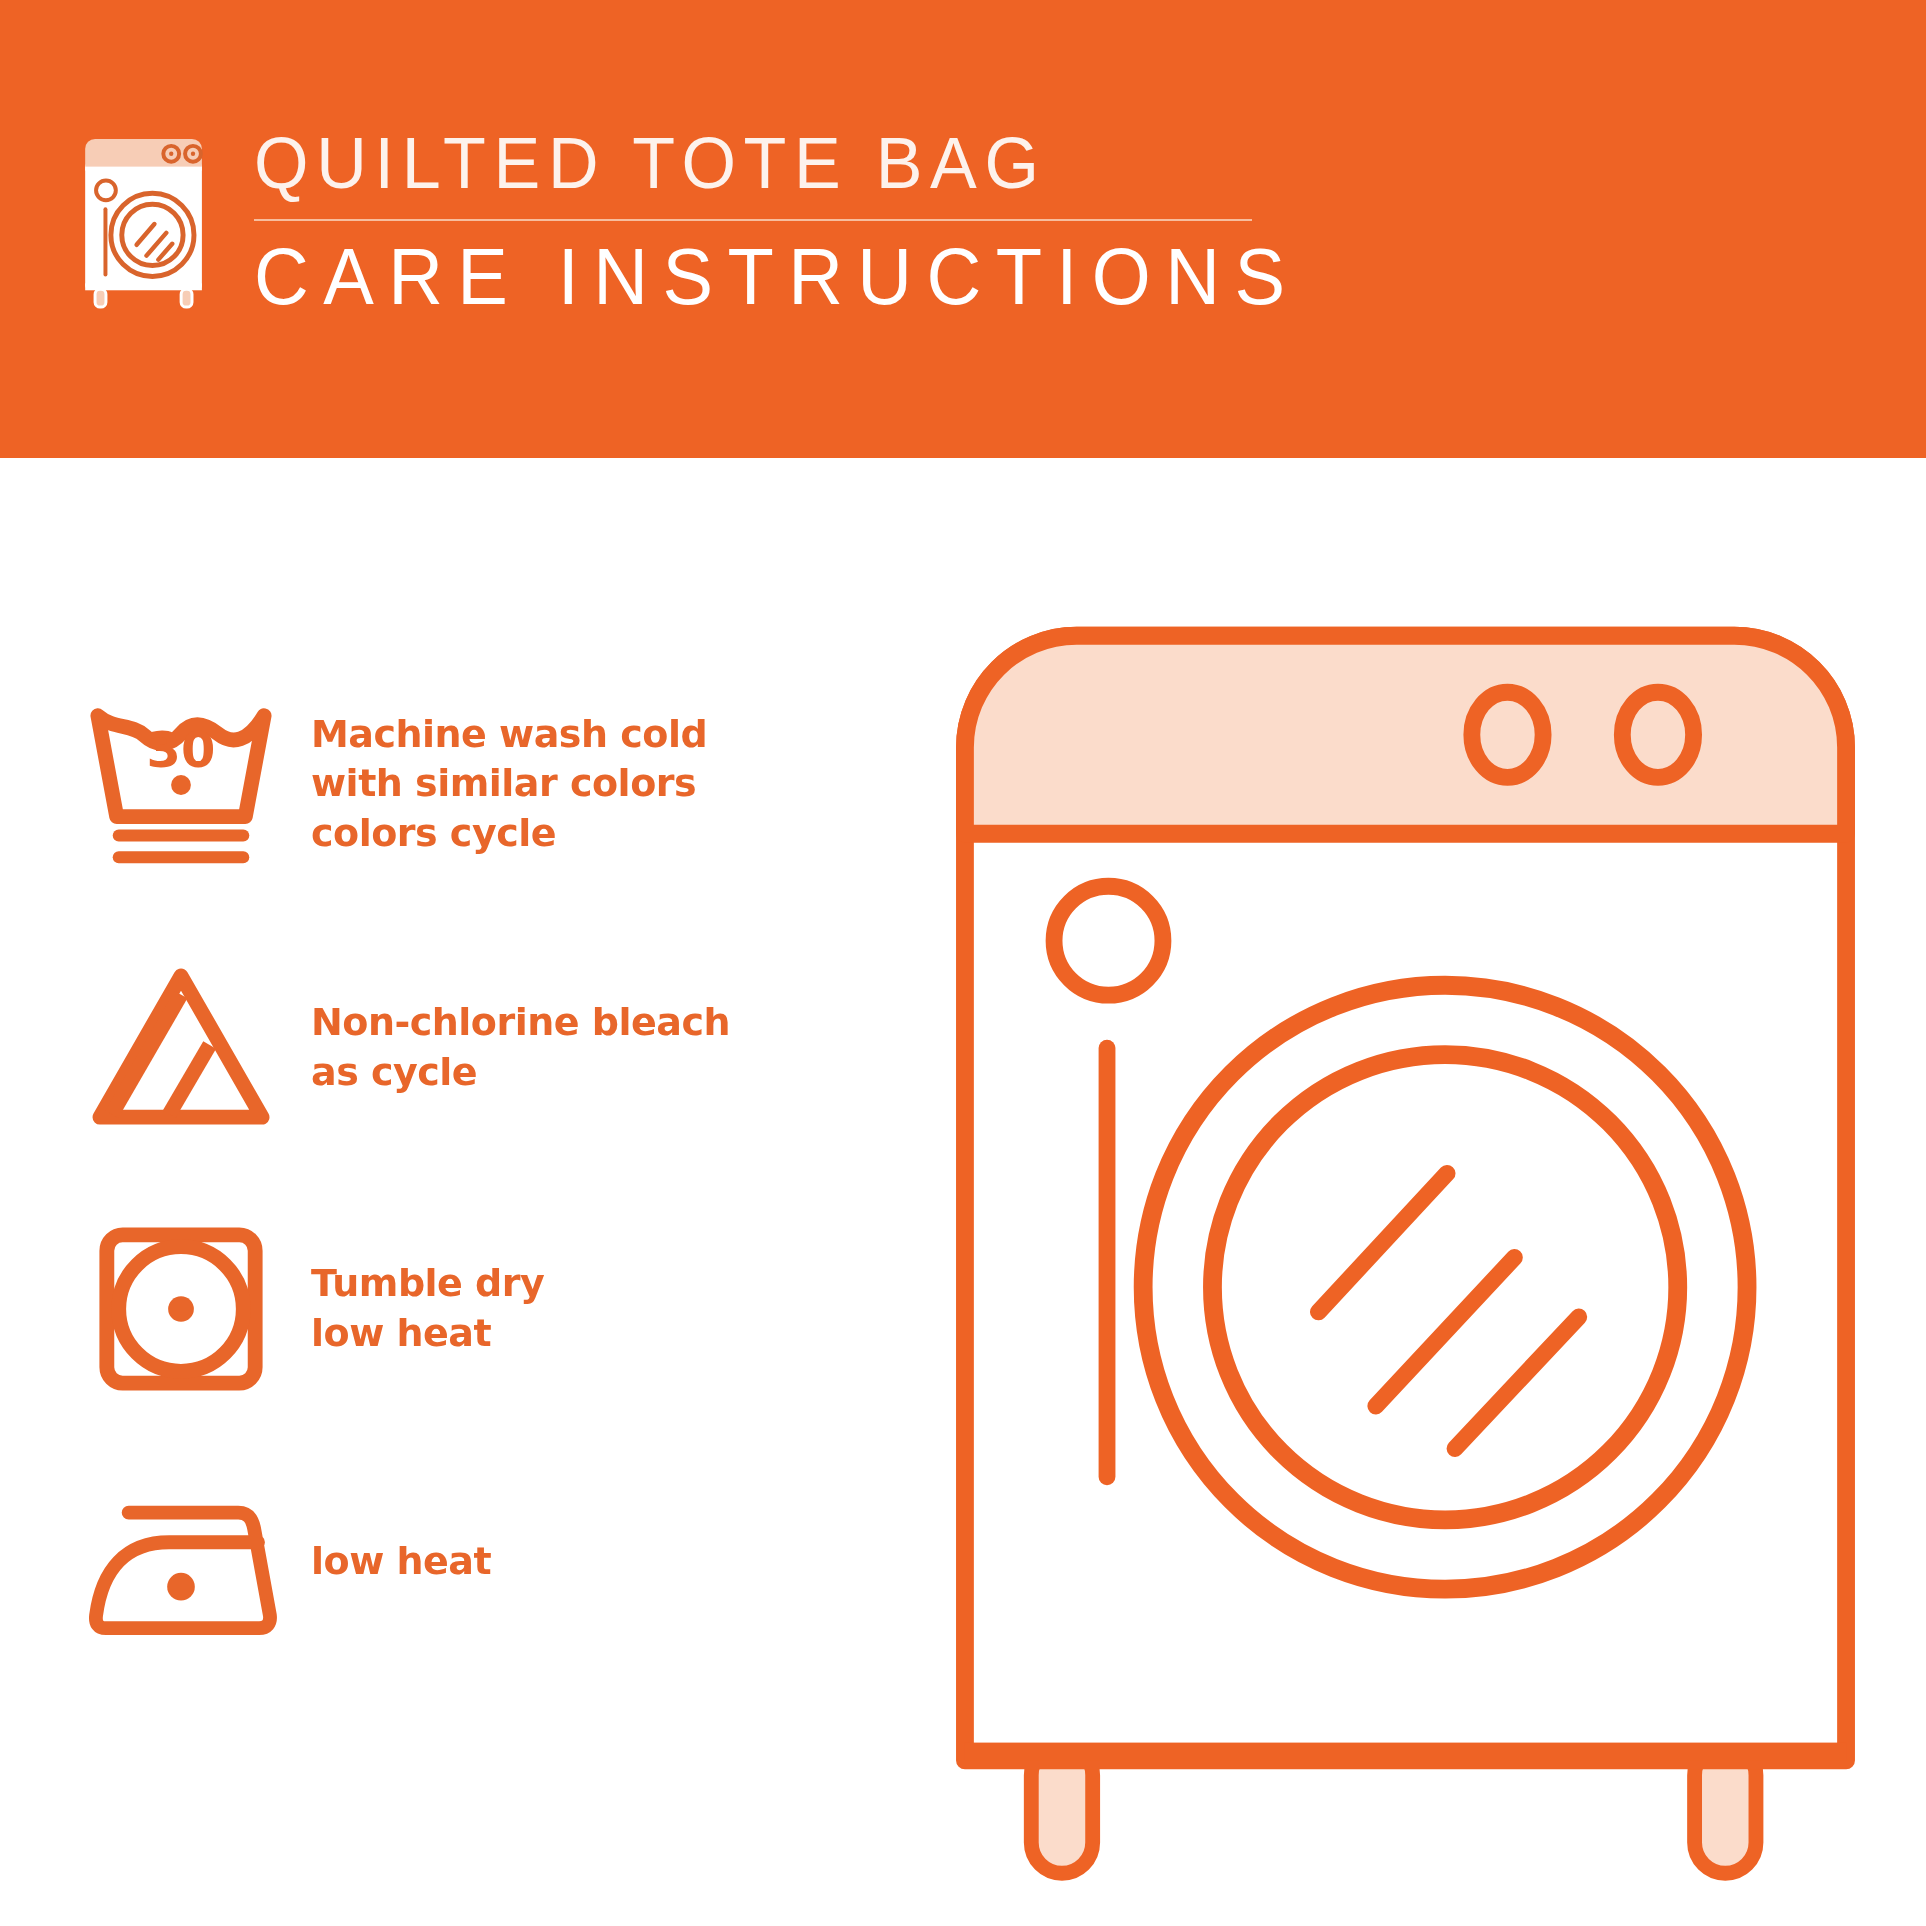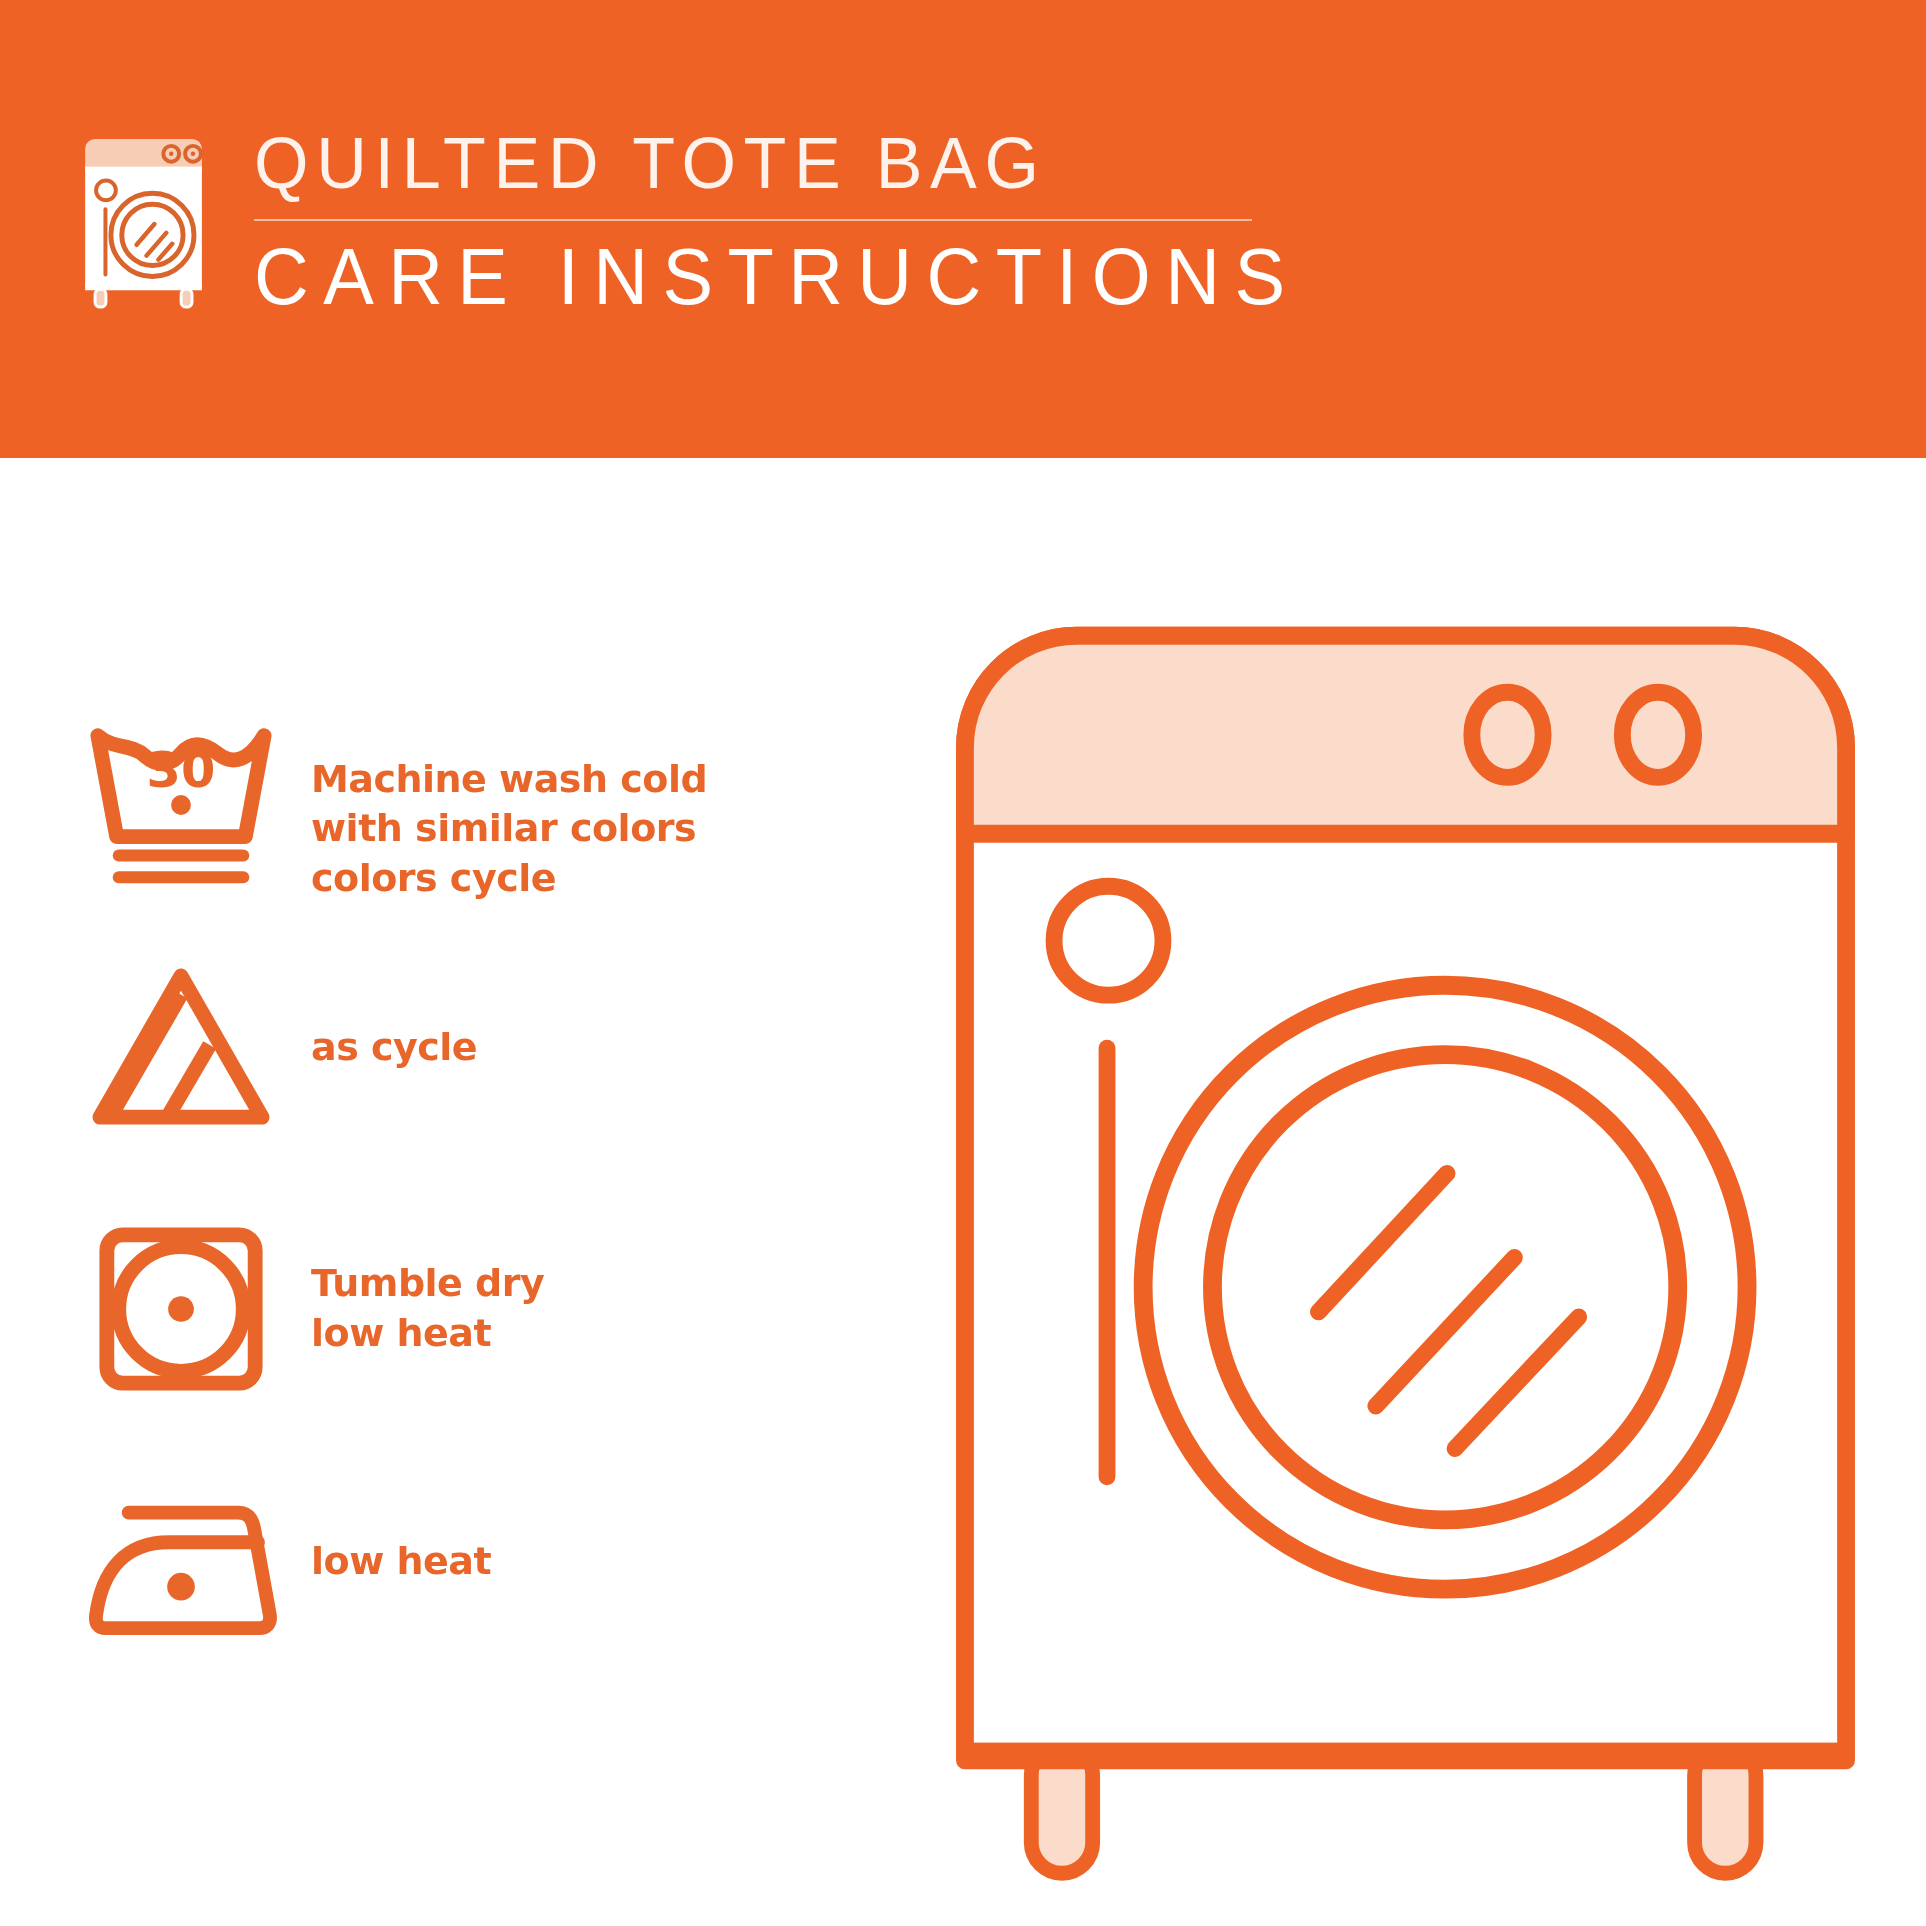--- a/index.html
+++ b/index.html
@@ -53,21 +53,21 @@
     width:208px;height:198px;flex:none;
     display:flex;align-items:center;justify-content:center;
   }
   .care-text{
     margin-left:26px;
     color:#E8662A;
     font-family:"DejaVu Sans","Liberation Sans",sans-serif;
     font-size:38px;line-height:1.30;font-weight:700;
     letter-spacing:-0.5px;
   }
-  #row-wash   {height:238px;align-items:flex-end;}
+  #row-wash   {height:238px;}
   #row-bleach {height:233px; margin-top:28px;}
   #row-dry    {height:233px; margin-top:28px;}
   #row-iron   {height:218px; margin-top:28px;}
 
   
   #washer{
     position:absolute;left:950px;top:614px;width:911px;height:1287px;
   }
 </style>
 </head>
@@ -140,20 +140,21 @@
     <div class="care-icon">
       <svg width="198" height="173" viewBox="0 0 200 175">
         <path d="M100 15 L182 158 L18 158 Z" fill="none" stroke="#E8662A" stroke-width="15" stroke-linejoin="round"></path>
         <g stroke="#E8662A" stroke-width="15" stroke-linecap="butt">
           <line x1="100" y1="34" x2="30" y2="155"></line>
           <line x1="129" y1="85" x2="88" y2="155"></line>
         </g>
       </svg>
     </div>
     <div class="care-text">
+      <div>Non-chlorine bleach</div>
       <div>as cycle</div>
     </div>
   </div>
 
   <div class="care-row" id="row-dry">
     <div class="care-icon">
       <svg width="178" height="178" viewBox="0 0 180 180">
         <rect x="15" y="15" width="150" height="150" rx="16" fill="none" stroke="#E8662A" stroke-width="15"></rect>
         <circle cx="90" cy="90" r="63" fill="none" stroke="#E8662A" stroke-width="15"></circle>
         <circle cx="90" cy="90" r="13" fill="#E8662A"></circle>

